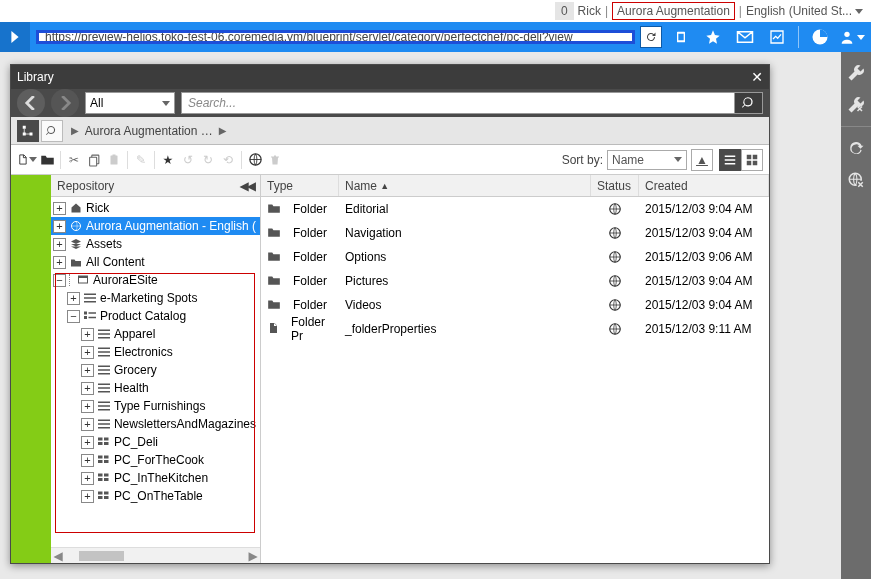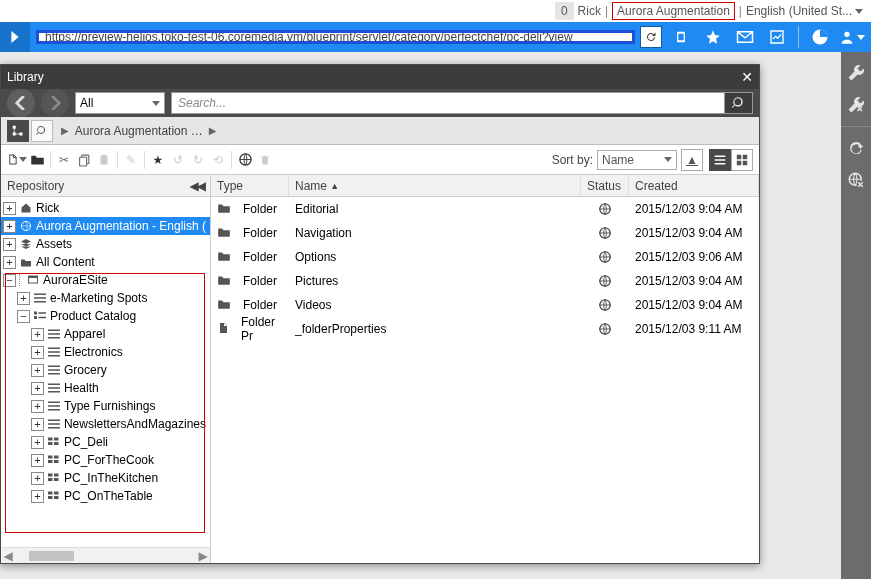--- a/index.html
+++ b/index.html
@@ -14,21 +14,21 @@
 
   
   .bluebar { height: 30px; background: #1f8bf2; display: flex; align-items: center; padding: 0 6px 0 0; gap: 6px; }
   .bluebar .chev { width: 30px; height: 30px; display: flex; align-items: center; justify-content: center; background: #1773cc; color: #fff; font-size: 18px; }
   .bluebar .url { flex: 1; height: 14px; background: #fff; border: 3px solid #1d4ed8; padding: 0 6px; display: flex; align-items: center; color: #444; white-space: nowrap; overflow: hidden; }
   .bluebar .reload { width: 22px; height: 22px; background: #fff; border: 1px solid #0d5aa7; display: flex; align-items: center; justify-content: center; color: #444; margin-left: -1px;}
   .bluebar .ricon { width: 26px; height: 26px; display: flex; align-items: center; justify-content: center; color: #fff; }
   .bluebar .ricon svg { fill: #fff; }
 
   
-  .library { position: absolute; left: 0; top: 64px; width: 760px; height: 500px; background: #84cc16; border: 1px solid #4a4a4a; box-shadow: 0 2px 8px rgba(0,0,0,0.4); display:flex; flex-direction:column;}
+  .library { position: absolute; left: 10px; top: 64px; width: 760px; height: 500px; background: #84cc16; border: 1px solid #4a4a4a; box-shadow: 0 2px 8px rgba(0,0,0,0.4); display:flex; flex-direction:column;}
   .lib-title { height: 24px; background: #3c3c3c; color: #fff; display: flex; align-items: center; justify-content: space-between; padding: 0 6px; font-size: 12px; }
   .lib-title .close { cursor: pointer; font-size: 14px; }
 
   .lib-tool1 { height: 28px; background: #4a4a4a; display: flex; align-items: center; gap: 6px; padding: 0 6px; }
   .navcircle { width: 28px; height: 28px; border-radius: 50%; background: #5e5e5e; display: flex; align-items: center; justify-content: center; color: #ccc; font-size: 15px;}
   .typecombo { width: 90px; height: 22px; background: #fff; border: 1px solid #999; display: flex; align-items: center; padding: 0 4px; justify-content: space-between; }
   .searchwrap { flex: 1; display:flex;}
   .searchbox { flex: 1; height: 22px; background: #fff; border: 1px solid #999; padding: 0 6px; color: #888; display:flex;align-items:center; font-style: italic;}
   .searchbtn { width: 28px; height: 22px; background: #3c3c3c; display: flex; align-items: center; justify-content: center; color: #fff; border:1px solid #999; border-left:none;}
 
@@ -43,21 +43,21 @@
   .ticon.dis { color: #ccc; }
   .ticon.dark { color: #333; }
   .tdiv { width: 1px; height: 18px; background: #ddd; margin: 0 3px; }
   .spacer { flex: 1; }
   .sortlabel { color: #444; margin-right: 4px;}
   .sortcombo { width: 80px; height: 20px; border: 1px solid #aaa; background: #fff; display: flex; align-items: center; justify-content: space-between; padding: 0 4px; margin-right:4px;}
   .viewbtn { width: 22px; height: 22px; border: 1px solid #aaa; background: #fff; display: flex; align-items: center; justify-content: center; color:#555;}
   .viewbtn.sel { background: #4a4a4a; color: #fff; border-color:#4a4a4a;}
 
   
-  .lib-body { flex:1; display:flex; min-height:0;}
+  .lib-body { flex:1; display:flex; min-height:0;padding-left:40px;}
   .leftpane { width: 210px; border-right:1px solid #ccc; display:flex; flex-direction:column;}
   .leftheader { height:22px; background:#f1f1f1; border-bottom:1px solid #ccc; display:flex; align-items:center; justify-content:space-between; padding:0 6px; color:#444;}
   .tree { flex:1; overflow:hidden; position:relative;}
   .treeinner { padding:2px 0 0 0;}
   .node { display:flex; align-items:center; gap:3px; height:18px; padding:0 4px 0 0; white-space:nowrap;}
   .tw { width:13px; height:13px; border:1px solid #888; display:flex;align-items:center;justify-content:center; font-size:11px; line-height:1; color:#333; background:#fff; margin-left:2px;}
   .ticon2 { width:14px; display:flex; justify-content:center;}
   .node.sel { background:#1f8bf2; color:#fff;}
   .node.sel .ticon2 svg { fill:#fff;}
   .l1{padding-left:0px;} .l2{padding-left:14px;} .l3{padding-left:28px;}

